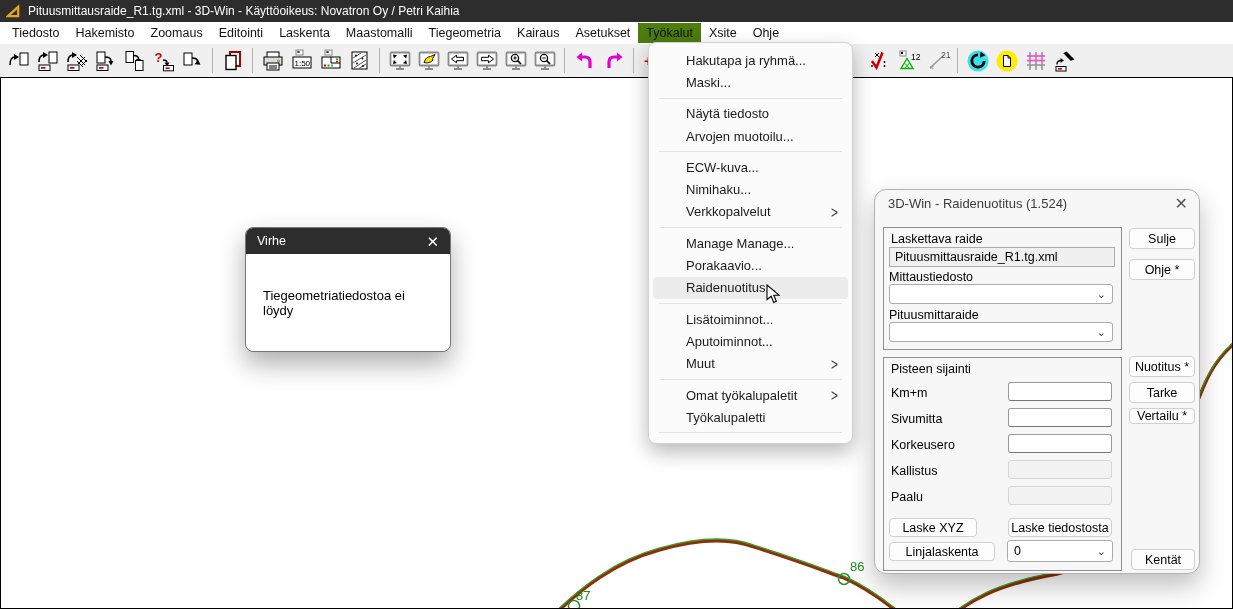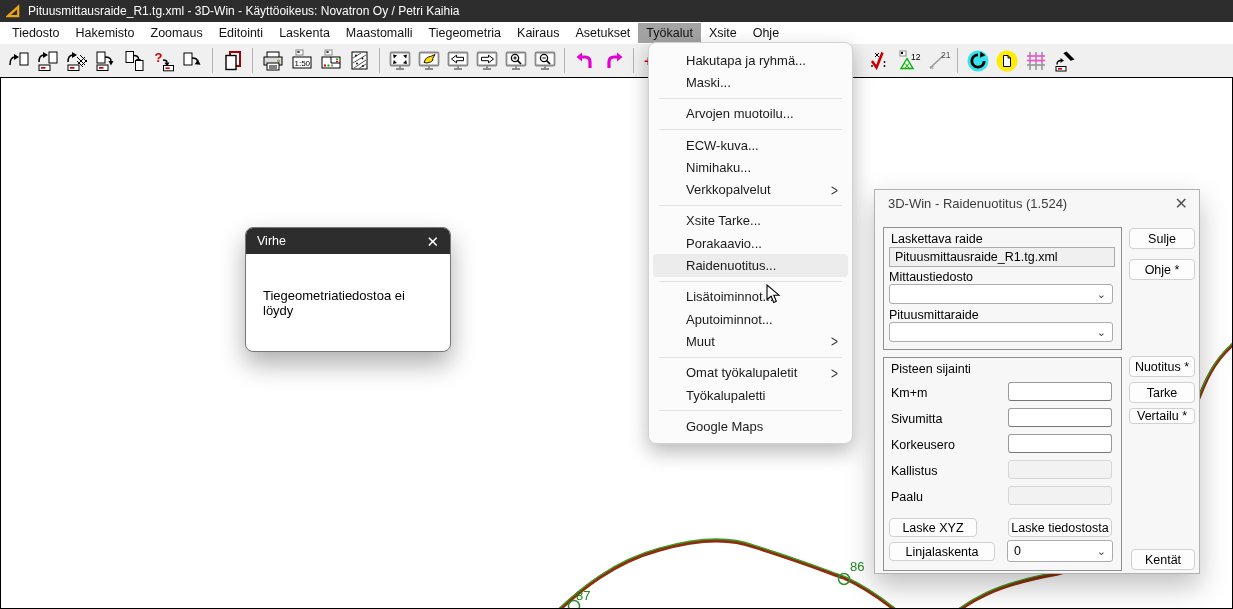--- a/index.html
+++ b/index.html
@@ -6,21 +6,21 @@
   body{width:1233px;height:609px;overflow:hidden;position:relative;background:#fff;
        font-family:"Liberation Sans",sans-serif;-webkit-font-smoothing:antialiased}
   
   .titlebar{position:absolute;left:0;top:0;width:100%;height:22px;background:#2d2d2d;color:#fff;
             display:flex;align-items:center;font-size:12px;box-sizing:border-box}
   .appicon{margin:0 7px 0 6px;display:flex}
   
   .menubar{position:absolute;top:22px;left:0;width:100%;height:22px;background:#fff;display:flex;
            align-items:center;padding-left:4px;font-size:12.5px;box-sizing:border-box;color:#111}
   .mitem{padding:3px 8px;white-space:nowrap}
-  .mitem.active{background:#a3a3a3}
+  .mitem.active{background:#4d7c0f}
   
   .toolbar{position:absolute;top:44px;left:0;width:100%;height:33px;background:#f0f0f0;display:flex;
            align-items:center;padding-left:4px;box-sizing:border-box}
   .tbtn{width:27px;height:27px;display:flex;align-items:center;justify-content:center;margin:0 1px;flex:none}
   .tsep{width:1px;height:25px;background:#b4b4b4;margin:0 5px;flex:none}
   .tgap{flex:none;height:1px}
   
   .canvas{position:absolute;top:77px;left:0;width:1231px;height:530px;background:#fff;border:1px solid #000}
   .canvas svg{position:absolute;left:0;top:0}
   
@@ -35,21 +35,21 @@
   .errdlg{position:absolute;left:245px;top:227px;width:206px;height:125px;background:#fff;border:1px solid #777;
           border-radius:8px;box-shadow:0 12px 26px rgba(0,0,0,.32);z-index:6;overflow:hidden;box-sizing:border-box}
   .errtitle{height:26px;background:#2d2d2d;color:#fff;display:flex;align-items:center;padding:0 11px;font-size:12.5px}
   .errclose{margin-left:auto;font-size:15px;line-height:1}
   .errbody{height:68px;display:flex;align-items:center;padding:15px 17px;font-size:13px;color:#000}
   .errfoot{height:29px;background:#f2f2f2;display:flex;align-items:center;justify-content:flex-end;padding:0 13px}
   .okbtn{width:74px;height:20px;background:#22c55e;border:1px solid #0067c0;border-radius:8px;font-size:12px;
          display:flex;align-items:center;justify-content:center;color:#000}
   
   .rdlg{position:absolute;left:874px;top:189px;width:326px;height:385px;background:#f7f7f7;border:1px solid #b2b2b2;
-        border-radius:0;box-shadow:0 12px 26px rgba(0,0,0,.25);z-index:5;font-size:12.5px;box-sizing:border-box}
+        border-radius:12px;box-shadow:0 12px 26px rgba(0,0,0,.25);z-index:5;font-size:12.5px;box-sizing:border-box}
   .rtitle{position:absolute;left:13px;top:6px;font-size:13px;color:#3c3c3c;white-space:nowrap}
   .rclose{position:absolute;right:11px;top:4px;font-size:16px;color:#555}
   .gbox{position:absolute;border:1px solid #8f8f8f}
   .glabel{position:absolute;color:#000;white-space:nowrap}
   .rofield{position:absolute;background:#f0f0f0;border:1px solid #acacac;display:flex;align-items:center;
            padding:0 5px;color:#000;white-space:nowrap;overflow:hidden}
   .combo{position:absolute;background:#fff;border:1px solid #acacac;border-radius:3px;display:flex;
          align-items:center;padding:0 6px;box-sizing:border-box}
   .combo .chev{margin-left:auto;color:#444;font-size:11px}
   .tinput{position:absolute;background:#fff;border:1px solid #9a9a9a;border-bottom-color:#767676;border-radius:3px;box-sizing:border-box}
@@ -409,36 +409,39 @@
 
 <div class="menu">
     <div class="mrow">
       <span>Hakutapa ja ryhmä...</span>
     </div>
     <div class="mrow">
       <span>Maski...</span>
     </div>
     <div class="msep"></div>
     <div class="mrow">
+      <span>Näytä tiedosto</span>
+    </div>
+    <div class="mrow">
       <span>Arvojen muotoilu...</span>
     </div>
     <div class="msep"></div>
     <div class="mrow">
       <span>ECW-kuva...</span>
     </div>
     <div class="mrow">
       <span>Nimihaku...</span>
     </div>
     <div class="mrow">
       <span>Verkkopalvelut</span>
       <span class="sub">&gt;</span>
     </div>
     <div class="msep"></div>
     <div class="mrow">
-      <span>Xsite Tarke...</span>
+      <span>Manage Manage...</span>
     </div>
     <div class="mrow">
       <span>Porakaavio...</span>
     </div>
     <div class="mrow hl">
       <span>Raidenuotitus...</span>
     </div>
     <div class="msep"></div>
     <div class="mrow">
       <span>Lisätoiminnot...</span>
@@ -452,23 +455,20 @@
     </div>
     <div class="msep"></div>
     <div class="mrow">
       <span>Omat työkalupaletit</span>
       <span class="sub">&gt;</span>
     </div>
     <div class="mrow">
       <span>Työkalupaletti</span>
     </div>
     <div class="msep"></div>
-    <div class="mrow">
-      <span>Google Maps</span>
-    </div>
   </div>
 
 <div class="errdlg">
   <div class="errtitle">
     <span>Virhe</span>
     <span class="errclose">✕</span>
   </div>
   <div class="errbody">Tiegeometriatiedostoa ei löydy</div>
   <div class="errfoot">
     <div class="okbtn">OK</div>

